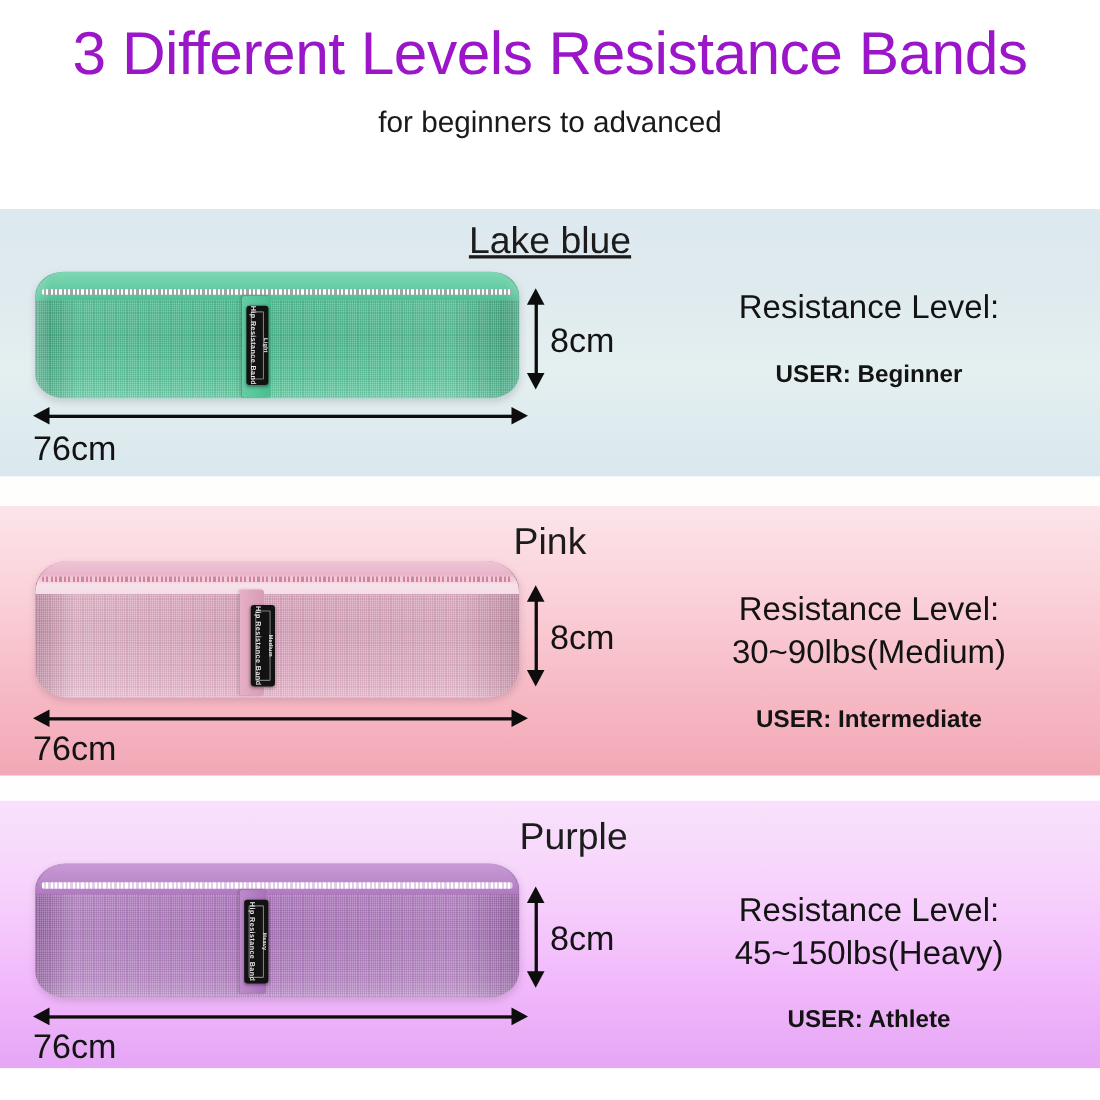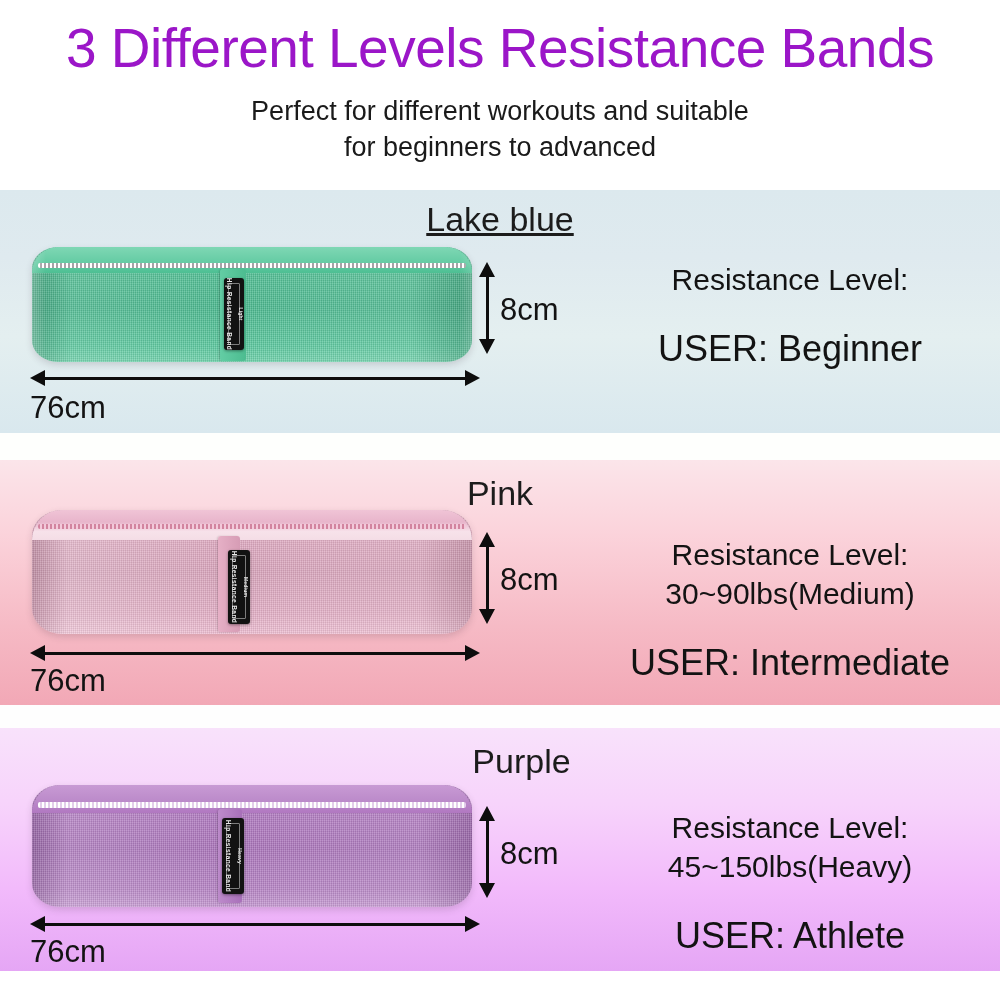--- a/index.html
+++ b/index.html
@@ -214,29 +214,28 @@
   .spec {
     position: absolute;
     right: 0;
     width: 420px;
     text-align: center;
     color: #131313;
     white-space: nowrap;
   }
   .spec .l1 { font-size: 30px; line-height: 1.30; }
   .spec .l2 { font-size: 30px; line-height: 1.30; }
-  .spec .l3 { font-size: 36px; line-height: 1.30; margin-top: 27px; }
+  .spec .l3 { font-size: 22px; line-height: 1.30; margin-top: 27px; font-weight: bold; }
 </style>
 </head>
 <body>
 
 <div id="header">
   <div id="header-title">3 Different Levels Resistance Bands</div>
   <div id="header-sub">
-    <div>Perfect for different workouts and suitable</div>
     <div>for beginners to advanced</div>
   </div>
 </div>
 
 <div class="panel" id="panel-blue">
   <div class="color-name">Lake blue</div>
 
   <div class="band-wrap" id="band-blue-wrap">
     <div class="band" style="background:linear-gradient(180deg,#5ecba2 0%,#4fbf93 18%,#46b78c 52%,#57c79c 86%,#6ed2ab 100%);">
       <div class="shade" style="background:linear-gradient(90deg,rgba(0,0,0,0.14) 0%,rgba(255,255,255,0.09) 9%,rgba(255,255,255,0.02) 46%,rgba(255,255,255,0.10) 86%,rgba(0,0,0,0.13) 100%);"></div>

